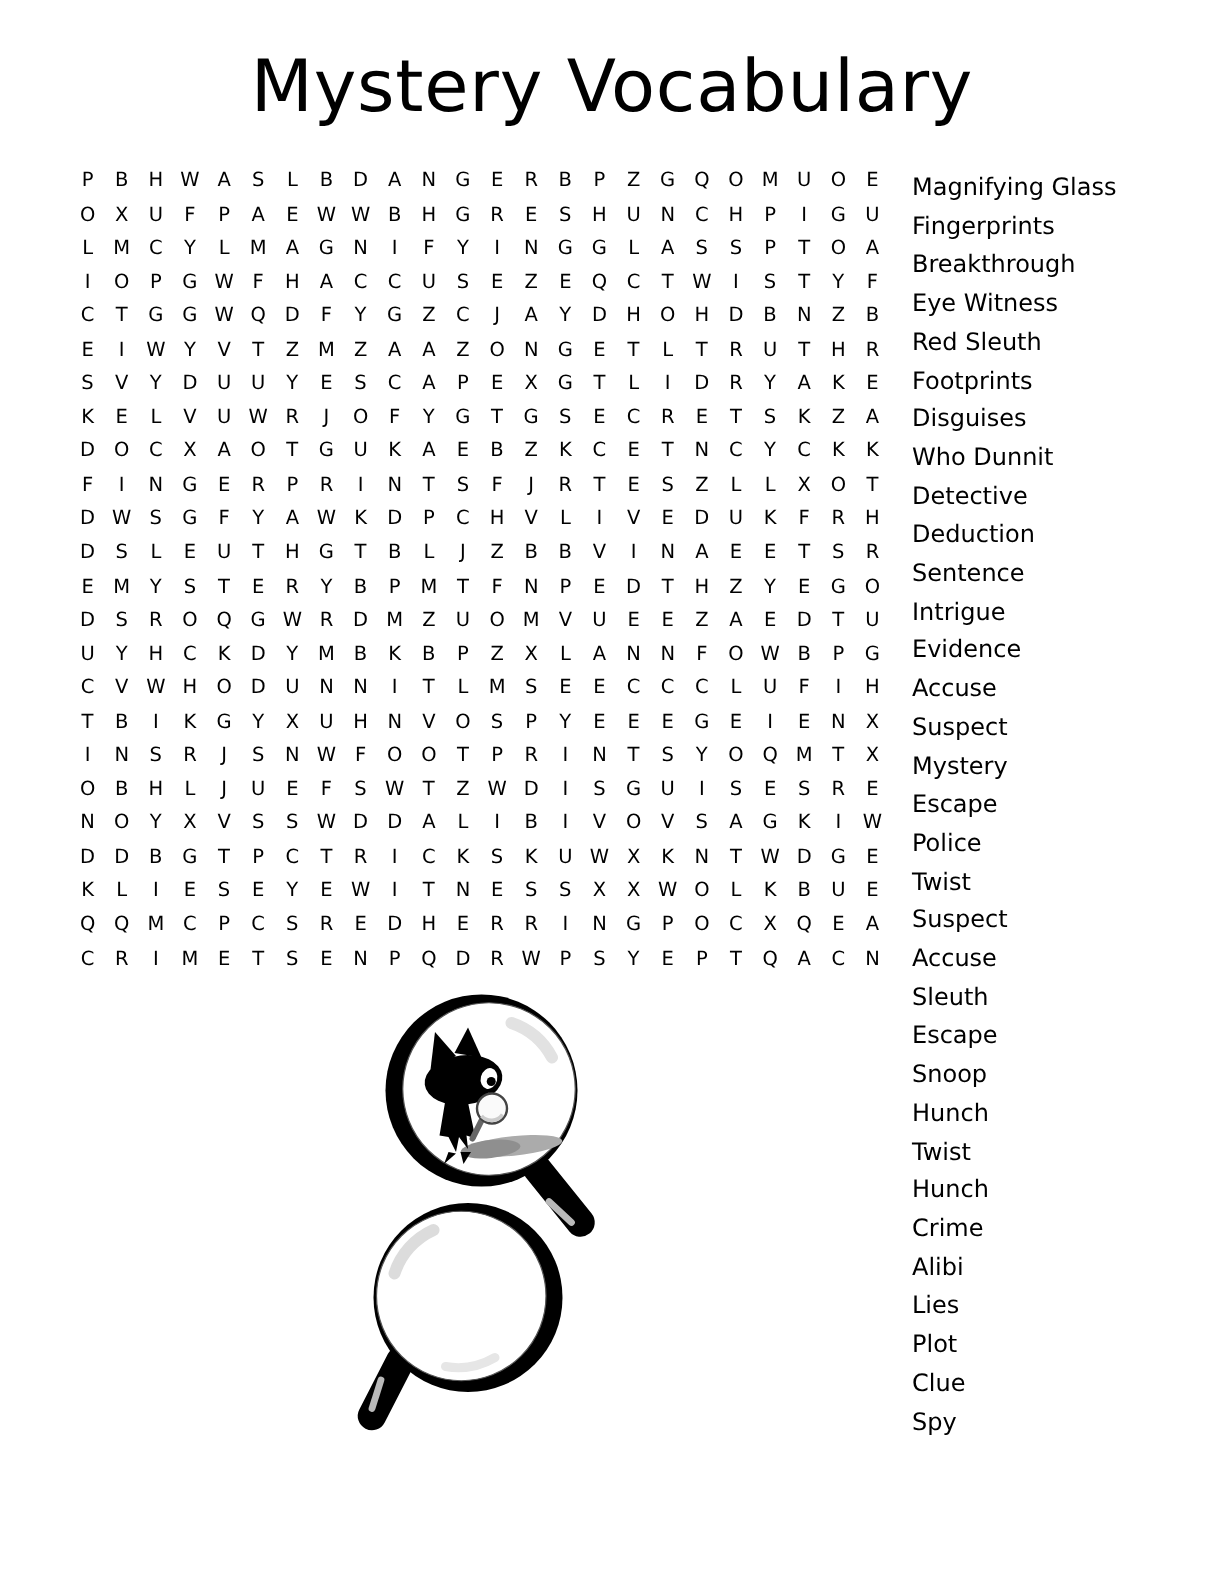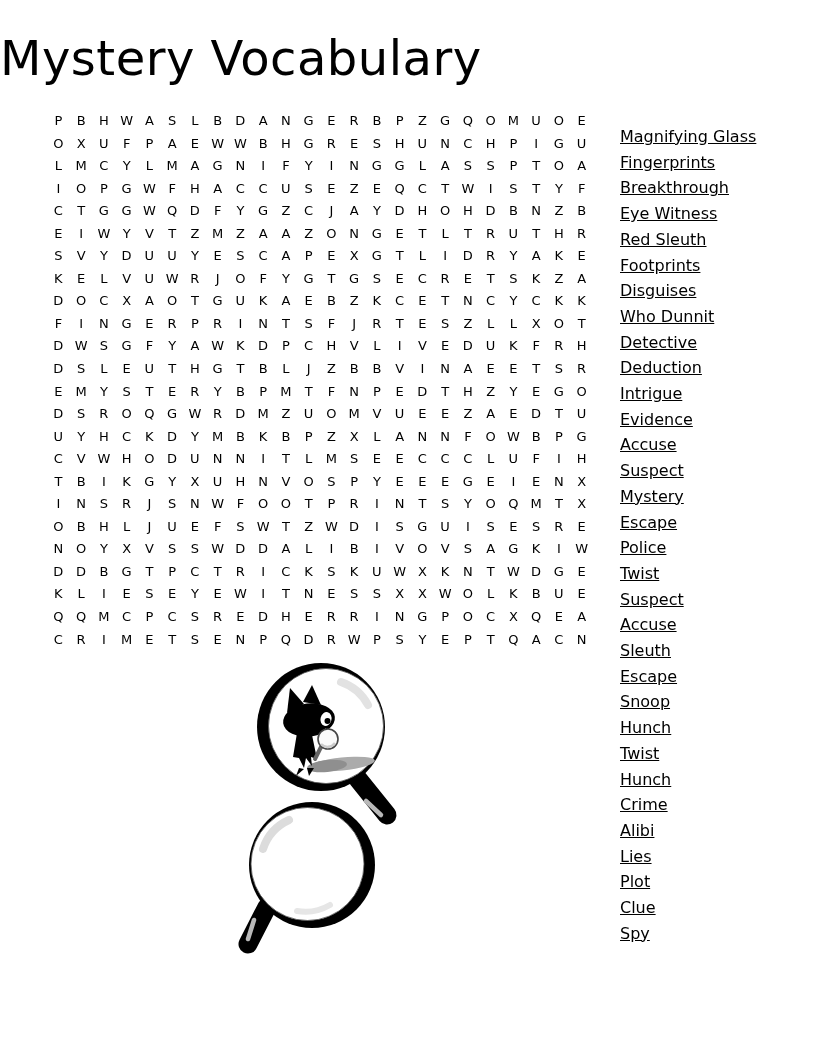--- a/index.html
+++ b/index.html
@@ -10,43 +10,42 @@
     font-family: "DejaVu Sans", "Liberation Sans", sans-serif;
     position: relative;
     overflow: hidden;
   }
   .page { position: absolute; inset: 0; }
   .title {
     position: absolute;
     top: 30px; left: 0;
     width: 816px;
     margin: 0;
-    text-align: left;
+    text-align: center;
     font-size: 48px;
     font-weight: 400;
     letter-spacing: 0.5px;
     white-space: nowrap;
   }
   .grid {
     position: absolute;
     left: 47px; top: 110px;
   }
   .grid-row { display: flex; height: 22.55px; }
   .grid-cell {
     width: 22.75px;
     text-align: center;
     font-size: 13px;
     line-height: 22.55px;
   }
   .words {
     position: absolute;
     left: 604px; top: 108px;
-    margin: 16px; padding: 0;
+    margin: 4px; padding: 0;
     list-style: none;
-    text-decoration: underline;
   }
   .word-item {
     font-size: 16px;
     line-height: 25.7px;
     white-space: nowrap;
   }
   .illus {
     position: absolute;
     left: 220px; top: 655px;
   }
@@ -689,20 +688,21 @@
       <li class="word-item">Magnifying Glass</li>
       <li class="word-item">Fingerprints</li>
       <li class="word-item">Breakthrough</li>
       <li class="word-item">Eye Witness</li>
       <li class="word-item">Red Sleuth</li>
       <li class="word-item">Footprints</li>
       <li class="word-item">Disguises</li>
       <li class="word-item">Who Dunnit</li>
       <li class="word-item">Detective</li>
       <li class="word-item">Deduction</li>
+      <li class="word-item">Sentence</li>
       <li class="word-item">Intrigue</li>
       <li class="word-item">Evidence</li>
       <li class="word-item">Accuse</li>
       <li class="word-item">Suspect</li>
       <li class="word-item">Mystery</li>
       <li class="word-item">Escape</li>
       <li class="word-item">Police</li>
       <li class="word-item">Twist</li>
       <li class="word-item">Suspect</li>
       <li class="word-item">Accuse</li>

